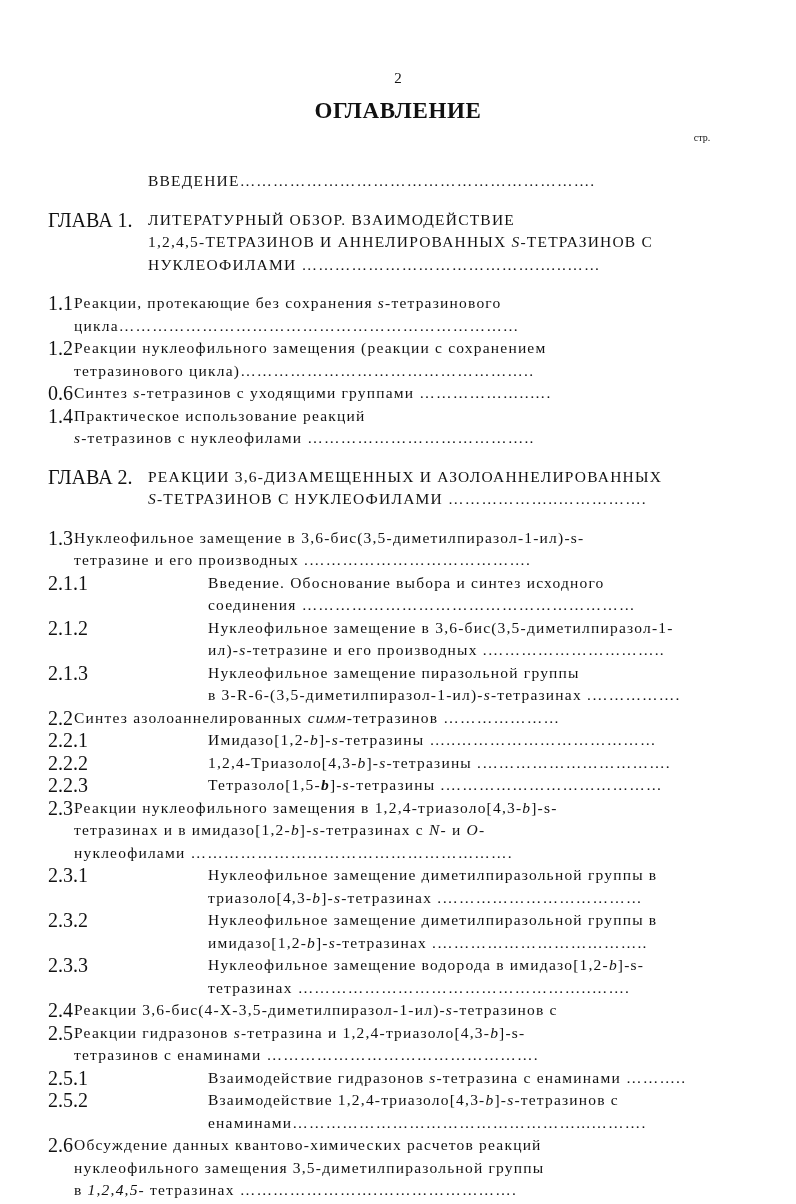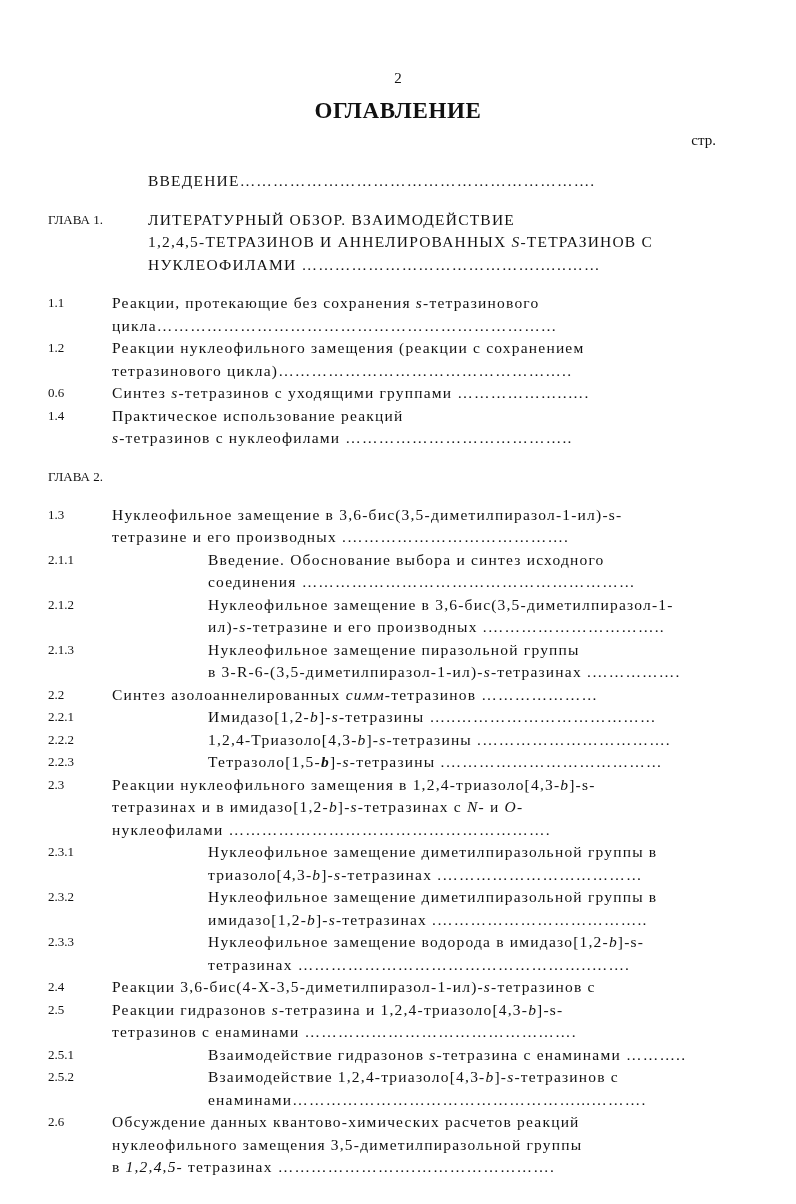--- a/index.html
+++ b/index.html
@@ -43,24 +43,24 @@
     text-align: center;
     font-size: 23px;
     font-weight: bold;
     letter-spacing: 0.6px;
   }
 
   
   .pages-header {
     position: absolute;
     top: 132px;
-    left: 656px;
+    left: 672px;
     width: 60px;
-    font-size: 15px;
-    text-align: right;
+    font-size: 10px;
+    text-align: center;
   }
 
   
   .toc {
     position: absolute;
     top: 170px;
     left: 0;
     width: 796px;
   }
 
@@ -71,34 +71,34 @@
     min-height: 22px;
   }
   .entry.gap-before { margin-top: 16px; }
 
   
   .num {
     position: absolute;
     left: 48px;
     top: 0;
     width: 96px;
-    font-size: 13px;
+    font-size: 20px;
     line-height: 22.5px;
     white-space: nowrap;
   }
   .num.wide { width: 110px; }
 
   
   .title-block {
     font-size: 15.5px;
     line-height: 22.5px;
   }
   
   .lvl0 .title-block { margin-left: 148px; margin-right: 100px; }
-  .lvl1 .title-block { margin-left: 112px; margin-right: 100px; }
+  .lvl1 .title-block { margin-left: 74px; margin-right: 100px; }
   .lvl2 .title-block { margin-left: 208px; margin-right: 100px; }
 
   .line {
     position: relative;
     height: 22.5px;
     white-space: nowrap;
   }
   .line .txt { }
 
   i, .it { font-style: italic; }
@@ -155,20 +155,24 @@
       </div>
       <div class="entry lvl1">
         <div class="num">1.4</div>
         <div class="title-block">
           <div class="line"><span class="txt leader">Практическое использование реакций</span></div>
           <div class="line"><span class="txt leader"><i>s</i>-тетразинов с нуклеофилами …………………………………..</span></div>
         </div>
       </div>
       <div class="entry lvl0 gap-before">
         <div class="num wide">ГЛАВА 2.</div>
+        <div class="title-block">
+          <div class="line"><span class="txt leader">РЕАКЦИИ 3,6-ДИЗАМЕЩЕННЫХ И АЗОЛОАННЕЛИРОВАННЫХ</span></div>
+          <div class="line"><span class="txt leader"><i>S</i>-ТЕТРАЗИНОВ С НУКЛЕОФИЛАМИ ………………..…………….</span></div>
+        </div>
       </div>
       <div class="entry lvl1 gap-before">
         <div class="num">1.3</div>
         <div class="title-block">
           <div class="line"><span class="txt leader">Нуклеофильное замещение в 3,6-бис(3,5-диметилпиразол-1-ил)-s-</span></div>
           <div class="line"><span class="txt leader">тетразине и его производных .………………………………….</span></div>
         </div>
       </div>
       <div class="entry lvl2">
         <div class="num">2.1.1</div>

